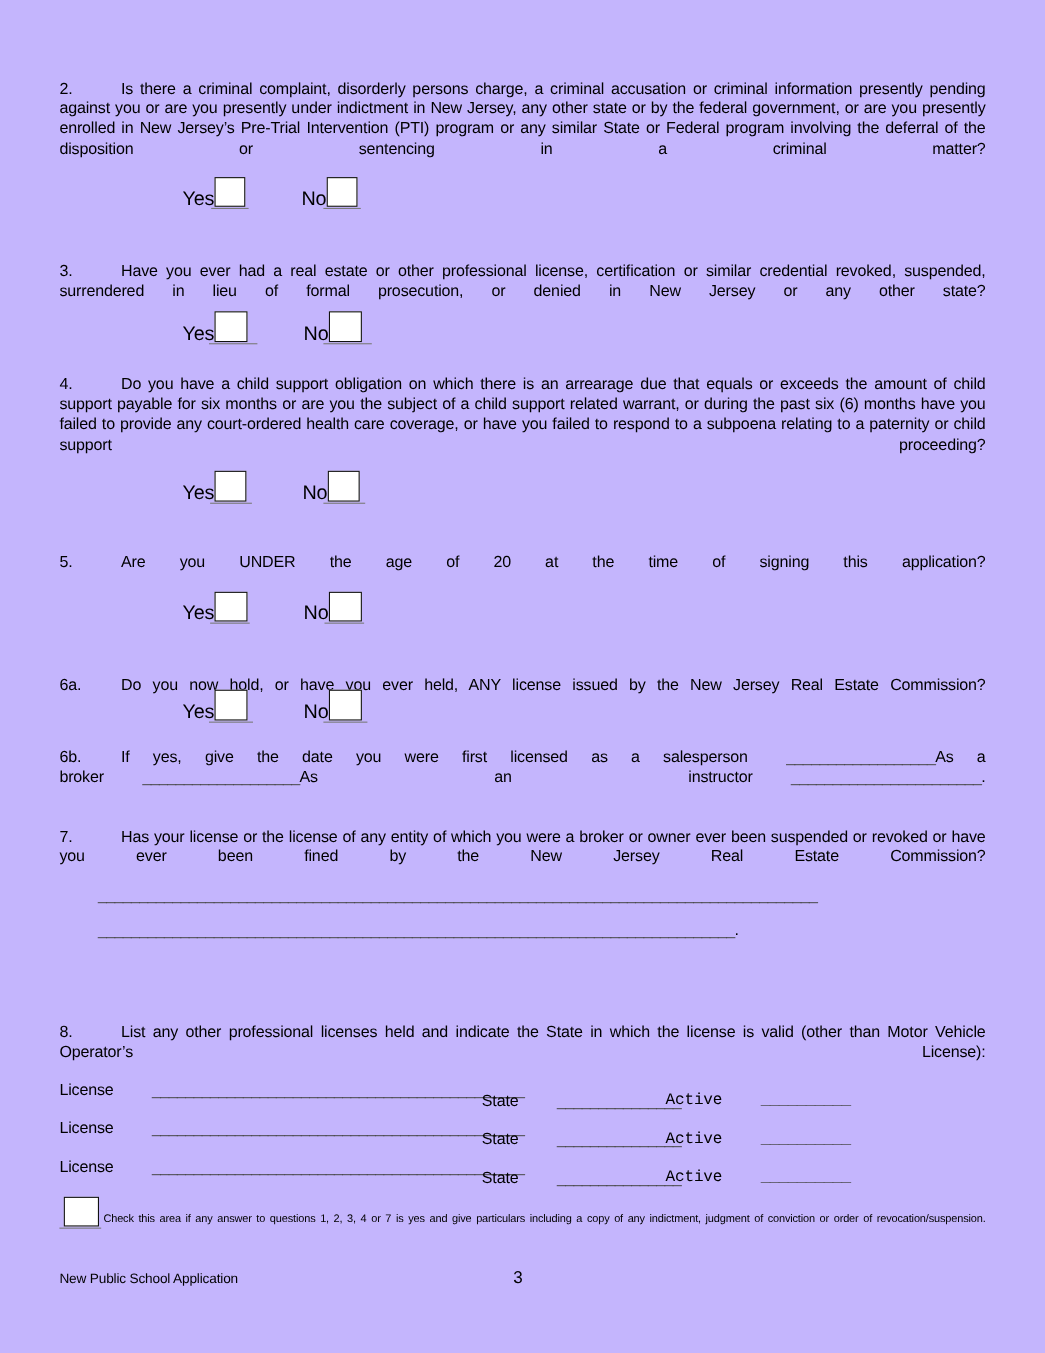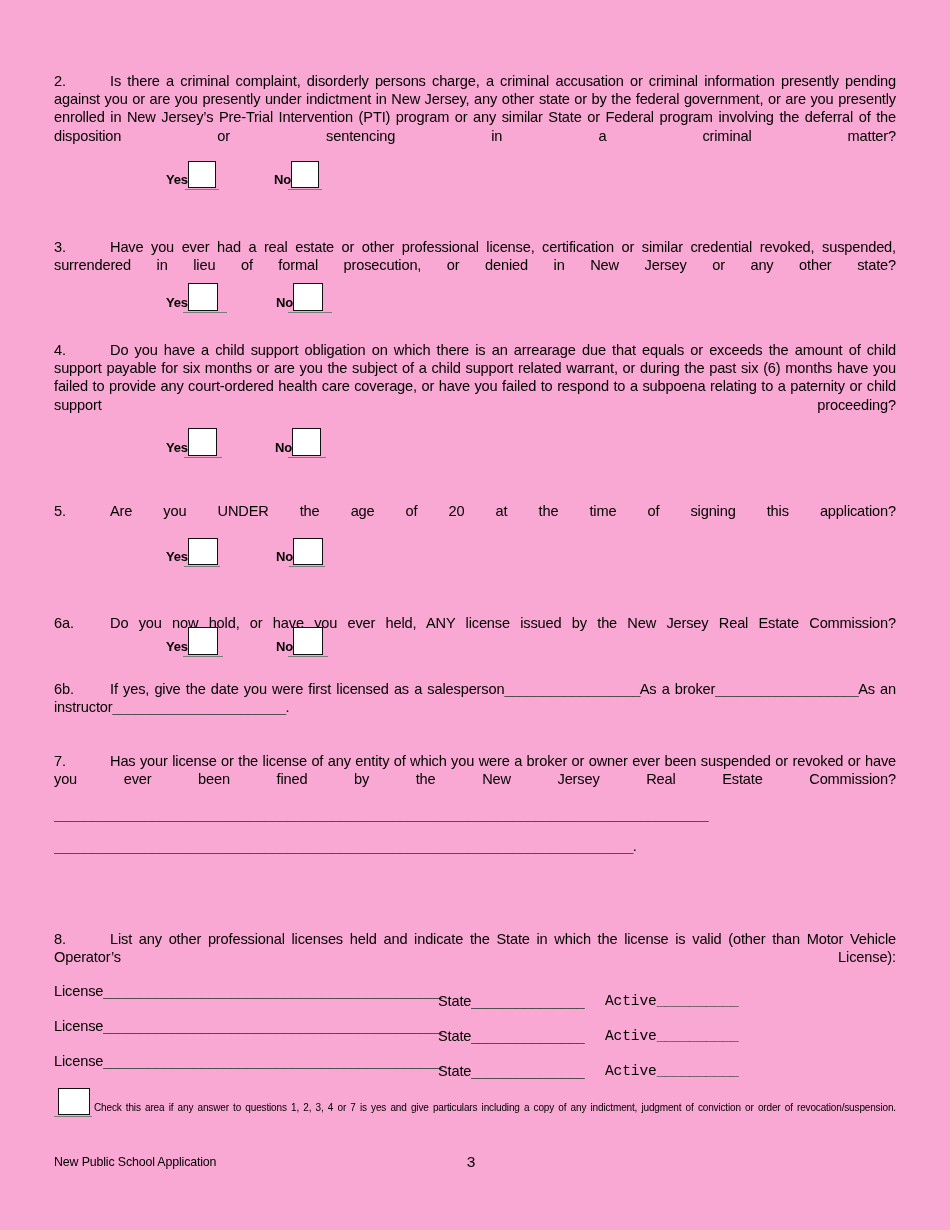--- a/index.html
+++ b/index.html
@@ -8,21 +8,21 @@
     background: #ffffff;
   }
   body {
     font-family: "Liberation Sans", sans-serif;
     color: #000000;
   }
   .page {
     position: relative;
     width: 950px;
     height: 1230px;
-    background: #f9a8d4;
+    background: #c4b5fd;
     overflow: hidden;
     box-sizing: border-box;
   }
   .content {
     position: absolute;
     left: 54px;
     top: 0;
     width: 842px;
   }
 
@@ -56,25 +56,24 @@
     position: relative;
     height: 40px;
   }
   .yn {
     position: absolute;
     bottom: 0;
     display: flex;
     align-items: flex-end;
   }
   .yn-label {
-    font-size: 13px;
+    font-size: 18px;
     line-height: 14.6px;
     padding-bottom: 2px;
     letter-spacing: -0.2px;
-    font-weight: bold;
   }
   .yn-field {
     position: relative;
     display: inline-block;
   }
   .yn-box {
     display: block;
     border: 1.6px solid #111111;
     background: #ffffff;
     box-sizing: border-box;
@@ -99,20 +98,21 @@
   .bx-d .yn-rule { width: 36px; margin-left: -4px; }
 
   .bx-e .yn-box { width: 30px; height: 28px; }
   .bx-e .yn-rule { width: 40px; margin-left: -5px; }
 
   
   .fill {
     font-size: 14.6px;
     letter-spacing: -0.6px;
     color: #4a4a4a;
+    padding-left: 35px;
   }
 
   
   .explain-line {
     position: relative;
     font-size: 14.6px;
     line-height: 22px;
     letter-spacing: -0.15px;
     white-space: nowrap;
     overflow: hidden;

